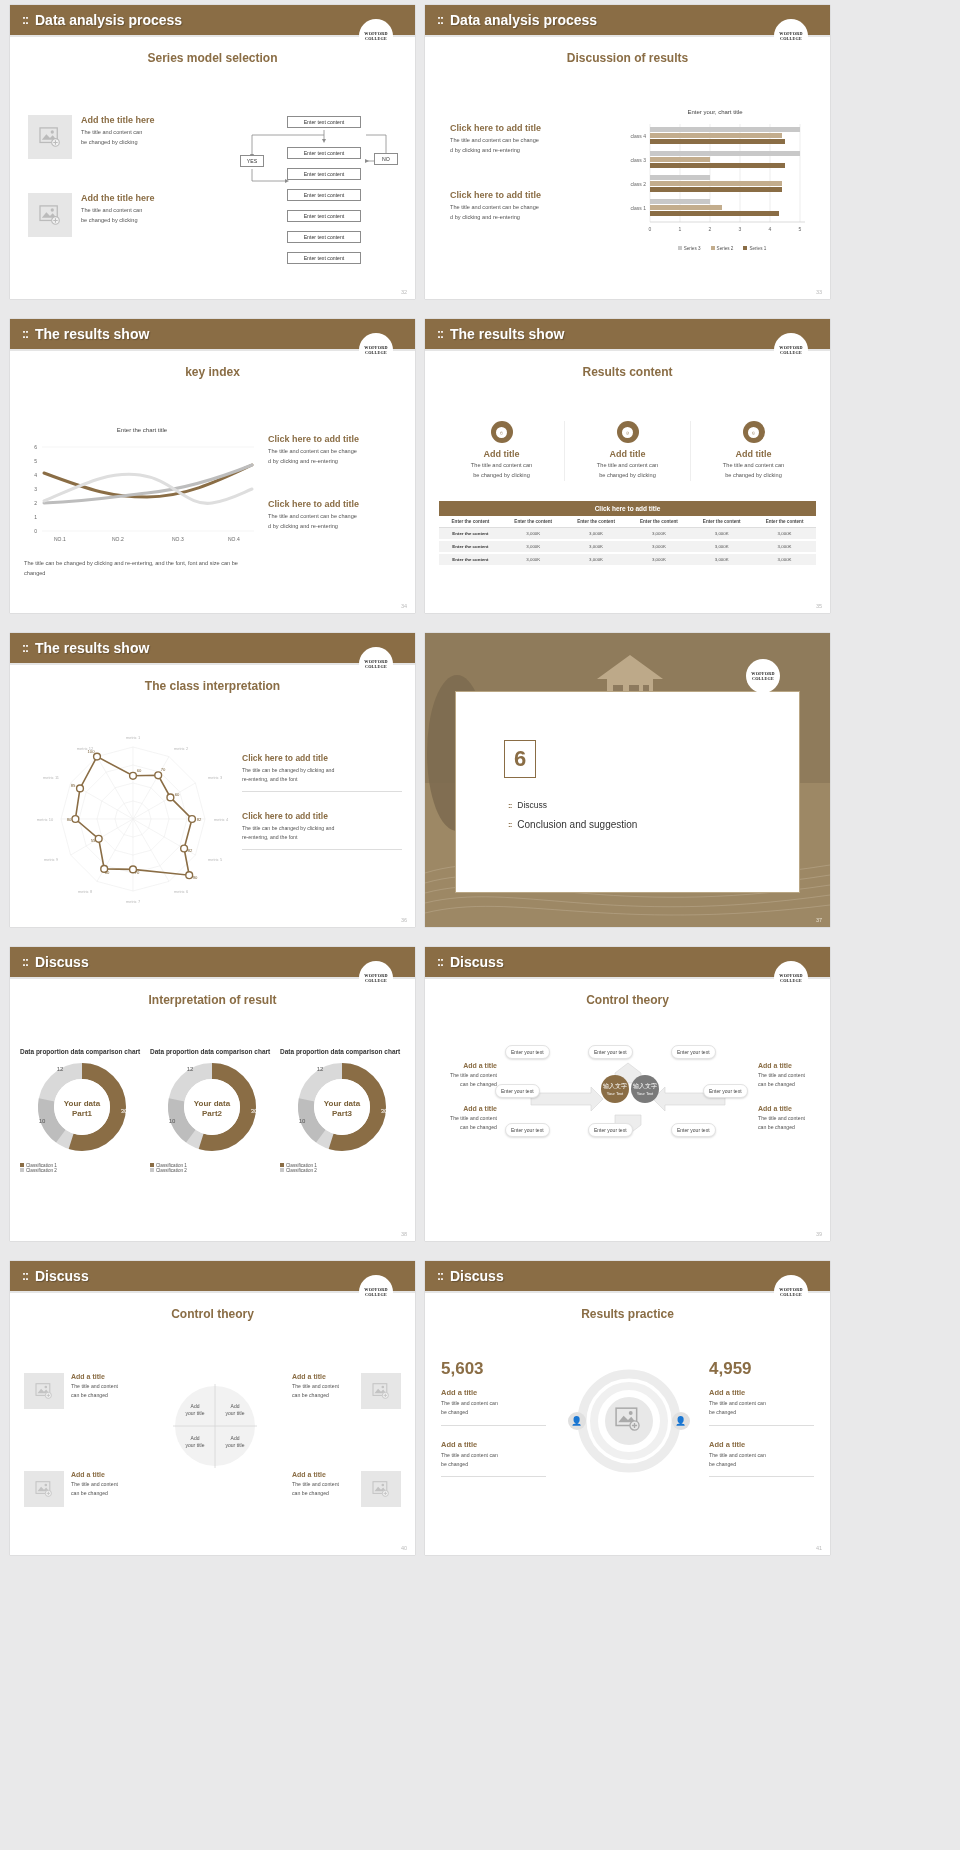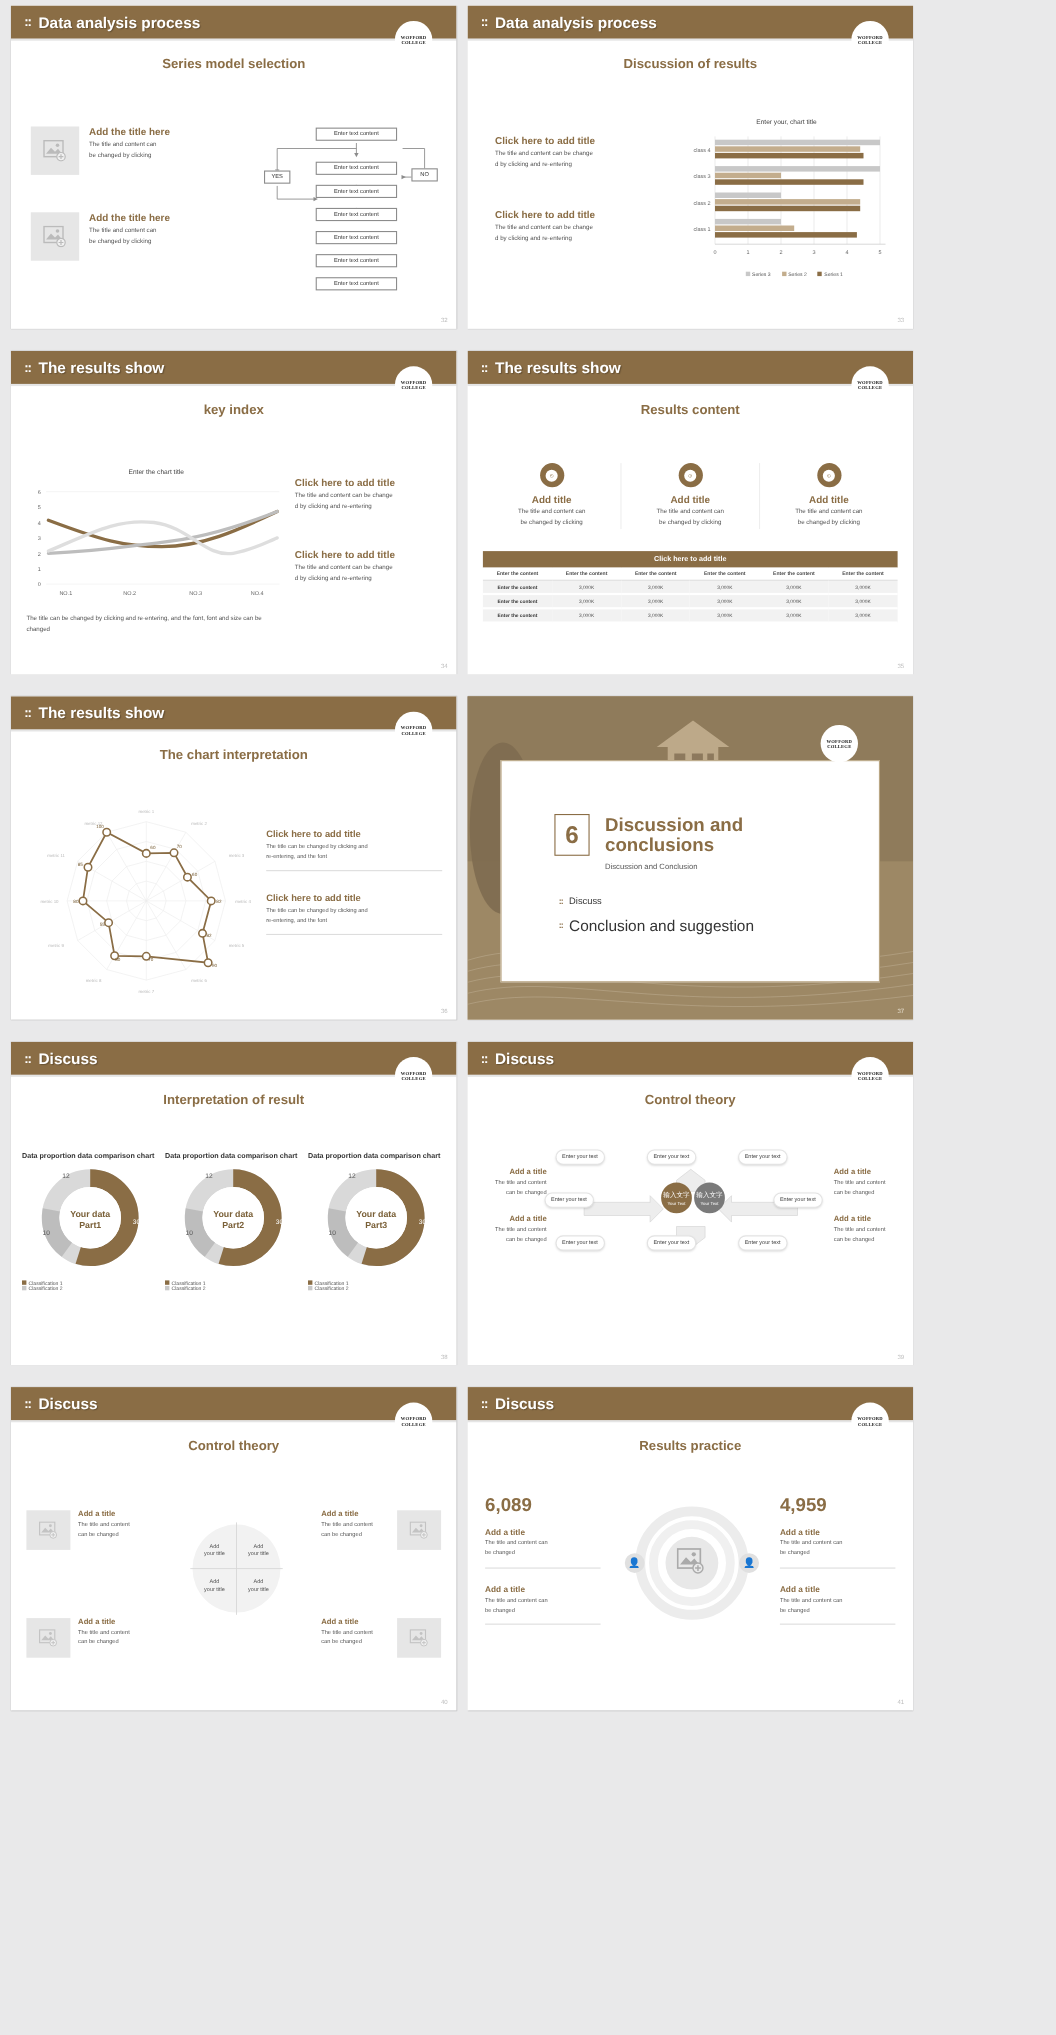--- a/index.html
+++ b/index.html
@@ -426,21 +426,21 @@
 
   <div class="slide">
     <div class="hdr">
       <span class="dots">::</span>
       <span class="ttl">The results show</span>
     </div>
     <div class="logo">
       <span>WOFFORD</span>
       <span>COLLEGE</span>
     </div>
-    <div class="sec-title">The chart interpretation</div>
+    <div class="sec-title">The class interpretation</div>
 
     <div style="position:absolute;left:18px;top:96px;">
       <svg width="210" height="180">
         <g transform="translate(105,90)">
           <g fill="none" stroke="#ececec" stroke-width=".6">
             <polygon points="0,-72 36,-62.4 62.4,-36 72,0 62.4,36 36,62.4 0,72 -36,62.4 -62.4,36 -72,0 -62.4,-36 -36,-62.4"></polygon>
             <polygon points="0,-54 27,-46.8 46.8,-27 54,0 46.8,27 27,46.8 0,54 -27,46.8 -46.8,27 -54,0 -46.8,-27 -27,-46.8"></polygon>
             <polygon points="0,-36 18,-31.2 31.2,-18 36,0 31.2,18 18,31.2 0,36 -18,31.2 -31.2,18 -36,0 -31.2,-18 -18,-31.2"></polygon>
             <polygon points="0,-18 9,-15.6 15.6,-9 18,0 15.6,9 9,15.6 0,18 -9,15.6 -15.6,9 -18,0 -15.6,-9 -9,-15.6"></polygon>
             <line x1="0" y1="0" x2="0" y2="-72"></line>
@@ -545,33 +545,29 @@
         <path d="M0 280 C90 258, 180 300, 405 272"></path>
       </g>
     </svg>
     <div class="logo" style="top:26px;right:50px;">
       <span>WOFFORD</span>
       <span>COLLEGE</span>
     </div>
     <div style="position:absolute;left:30px;top:58px;right:30px;bottom:34px;background:#fff;border:1px solid #b9a684;">
       <div style="display:flex;align-items:flex-start;gap:14px;padding:48px 0 0 48px;">
         <div style="width:32px;height:38px;border:1.6px solid #8a6d45;display:flex;align-items:center;justify-content:center;font-size:22px;font-weight:bold;color:#8a6d45;">6</div>
-        <div>
-          <div style="font-size:17px;font-weight:bold;color:#8a6d45;line-height:1.12;max-width:160px;">Discussion and conclusions</div>
-          <div style="font-size:7px;color:#555;margin-top:7px;">Discussion and Conclusion</div>
-        </div>
       </div>
       <div style="padding:22px 0 0 52px;">
         <div style="display:flex;align-items:center;gap:6px;margin-bottom:9px;">
           <span style="color:#8a6d45;font-size:8px;font-weight:bold;letter-spacing:-1px;">::</span>
           <span style="font-size:8.5px;color:#333;">Discuss</span>
         </div>
         <div style="display:flex;align-items:center;gap:6px;">
           <span style="color:#8a6d45;font-size:8px;font-weight:bold;letter-spacing:-1px;">::</span>
-          <span style="font-size:14px;color:#333;">Conclusion and suggestion</span>
+          <span style="font-size:10px;color:#333;">Conclusion and suggestion</span>
         </div>
       </div>
     </div>
     <div class="pgnum" style="color:#e8e0d0;">37</div>
   </div>
 
   <div class="slide">
     <div class="hdr">
       <span class="dots">::</span>
       <span class="ttl">Discuss</span>
@@ -857,21 +853,21 @@
             <circle cx="14.5" cy="5.5" r="1.8" fill="#aaa"></circle>
             <circle cx="18" cy="17" r="4.2" fill="#e8e8e8" stroke="#aaa" stroke-width="1.2"></circle>
             <path d="M18 14.6v4.8M15.6 17h4.8" stroke="#aaa" stroke-width="1.2"></path>
           </svg>
       </div>
       <div style="position:absolute;left:-9px;top:43px;width:18px;height:18px;border-radius:50%;background:#e0e0e0;display:flex;align-items:center;justify-content:center;font-size:9px;color:#8a6d45;">👤</div>
       <div style="position:absolute;right:-9px;top:43px;width:18px;height:18px;border-radius:50%;background:#e0e0e0;display:flex;align-items:center;justify-content:center;font-size:9px;color:#8a6d45;">👤</div>
     </div>
 
     <div style="position:absolute;left:16px;top:98px;width:105px;">
-      <div class="kpi">6,089</div>
+      <div class="kpi">5,603</div>
       <div style="margin-top:9px;">
         <div class="lbl-h" style="font-size:7.5px;">Add a title</div>
         <div class="lbl-b2" style="margin-top:2px;">
           <div>The title and content can</div>
           <div>be changed</div>
         </div>
         <div class="divider" style="margin-top:7px;"></div>
       </div>
       <div style="margin-top:14px;">
         <div class="lbl-h" style="font-size:7.5px;">Add a title</div>

